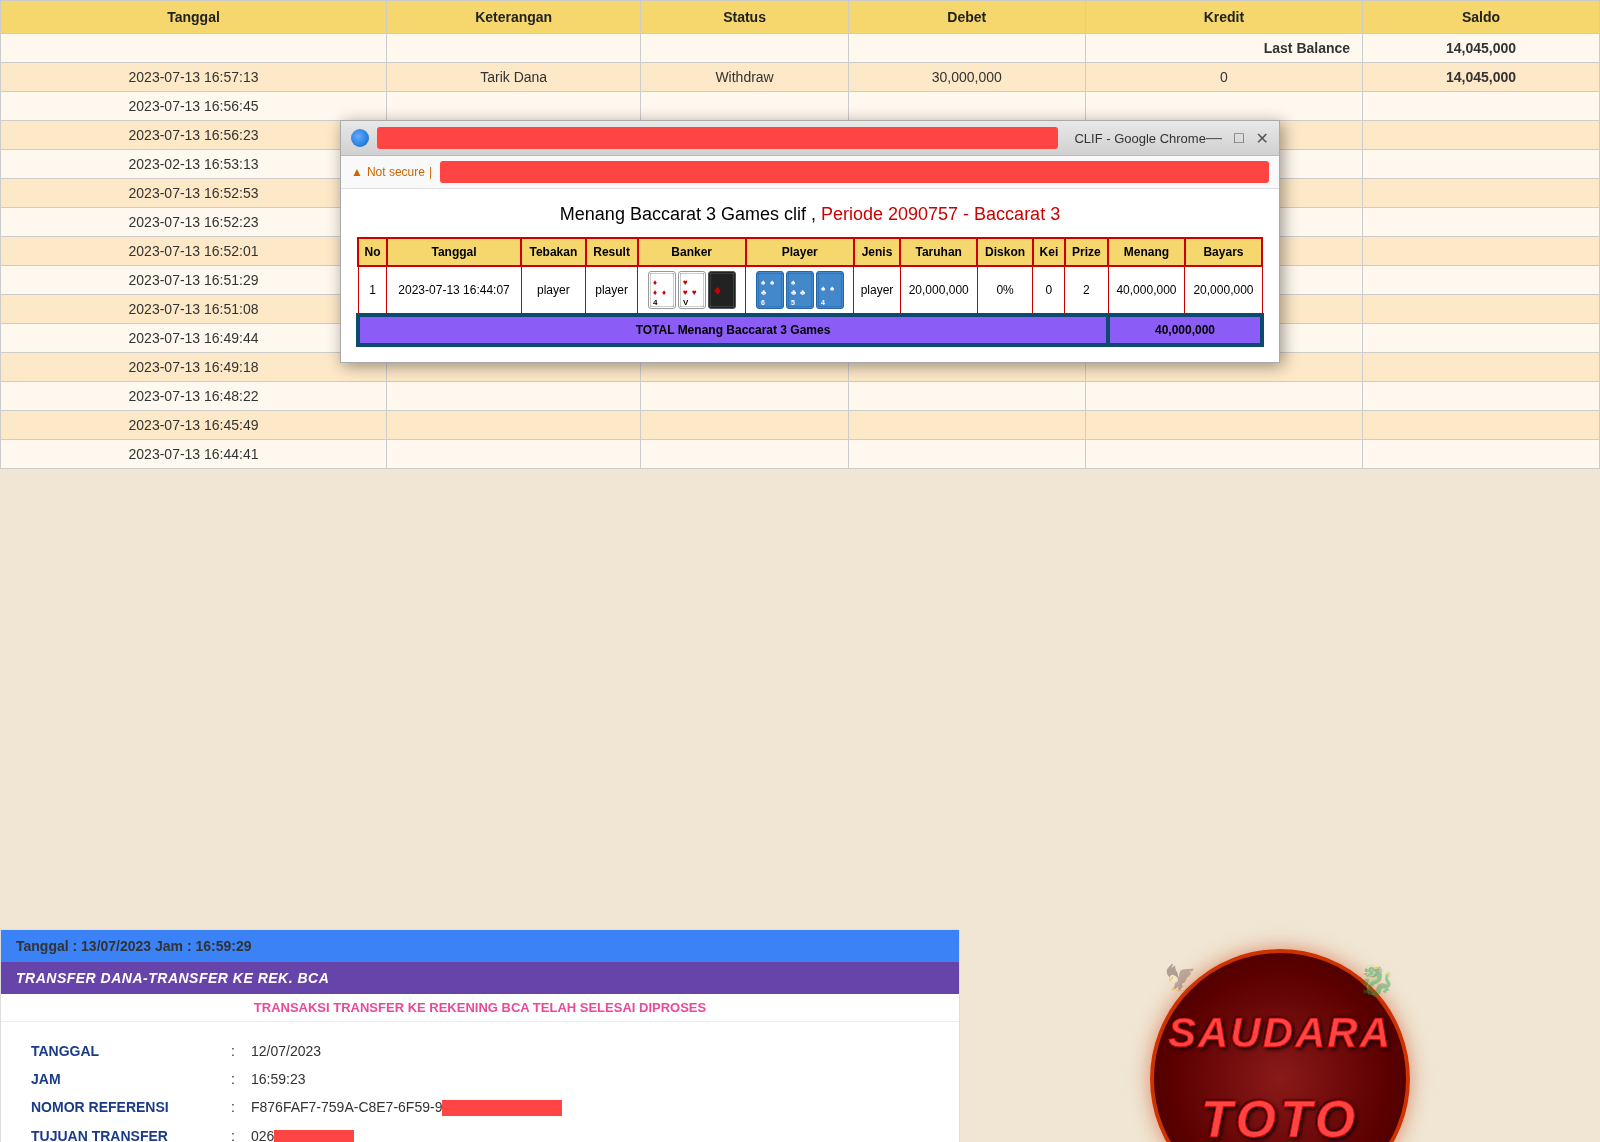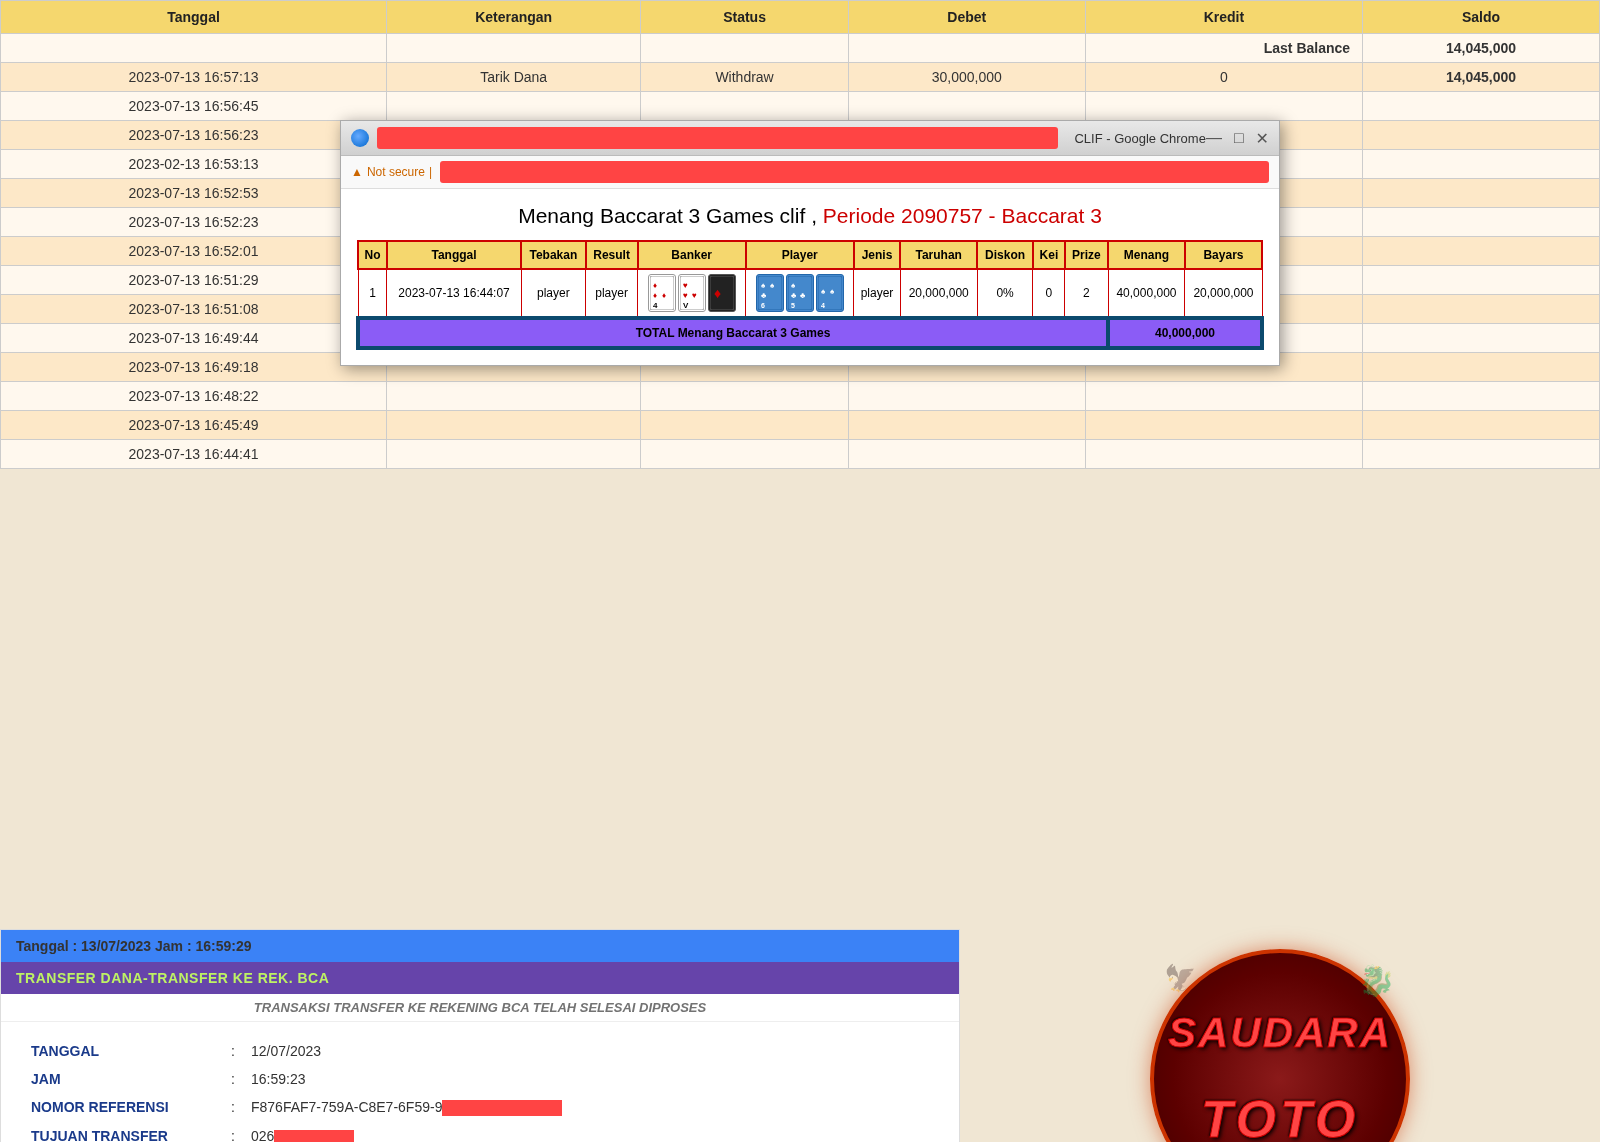--- a/index.html
+++ b/index.html
@@ -108,21 +108,21 @@
       border-radius: 3px;
     }
 
     .chrome-content {
       padding: 15px;
       background: #fff;
     }
 
     .baccarat-title {
       text-align: center;
-      font-size: 21px;
+      font-size: 18px;
       margin-bottom: 12px;
       color: #000;
     }
     .baccarat-period { color: #cc0000; }
 
     .baccarat-table {
       width: 100%;
       border-collapse: collapse;
       font-size: 12px;
     }
@@ -193,35 +193,35 @@
       background: #3b82f6;
       padding: 8px 15px;
       font-size: 14px;
       color: #333;
       font-weight: bold;
     }
 
     .receipt-header-purple {
       background: #6644aa;
       padding: 8px 15px;
-      color: #bef264;
+      color: #ffffff;
       font-size: 14px;
       font-weight: bold;
       letter-spacing: 0.5px;
+      font-style: italic;
     }
 
     .receipt-success-bar {
       background: #fff;
       padding: 6px 15px;
-      color: #737373;
+      color: #ec4899;
       font-size: 13px;
       font-weight: bold;
       text-align: center;
       border-bottom: 1px solid #eee;
-      font-style: italic;
     }
 
     .receipt-body {
       padding: 15px 30px;
     }
 
     .receipt-row {
       display: flex;
       padding: 6px 0;
       font-size: 14px;

